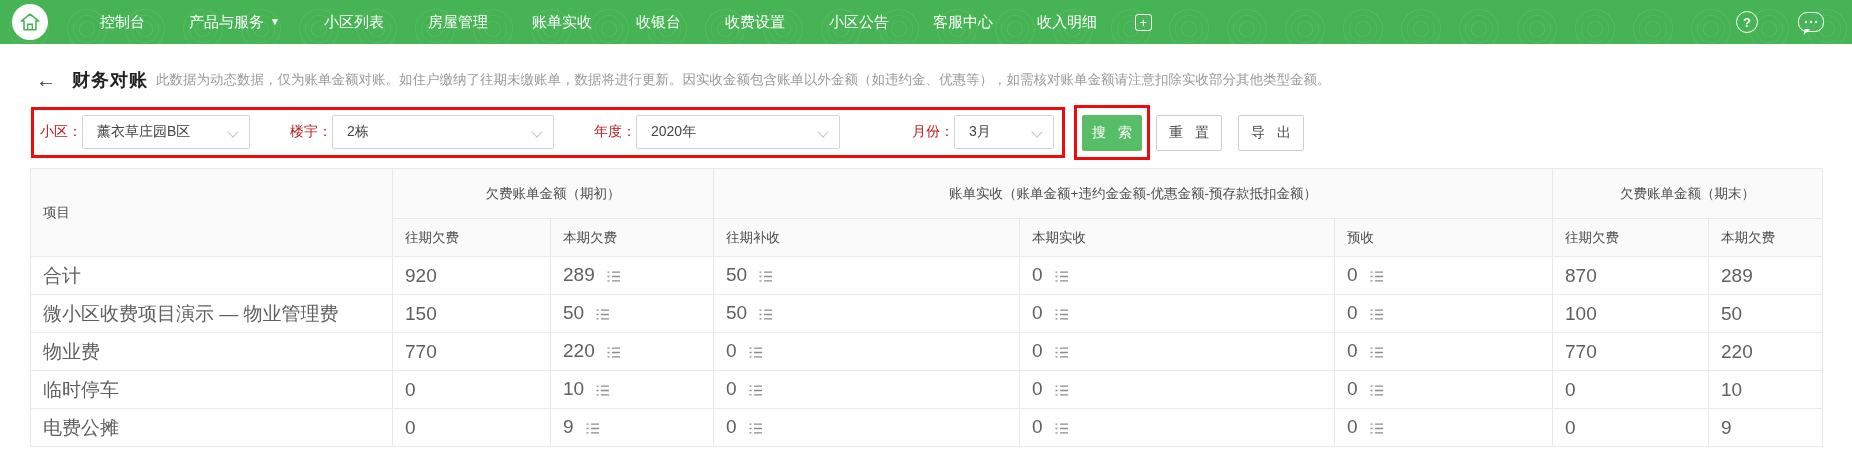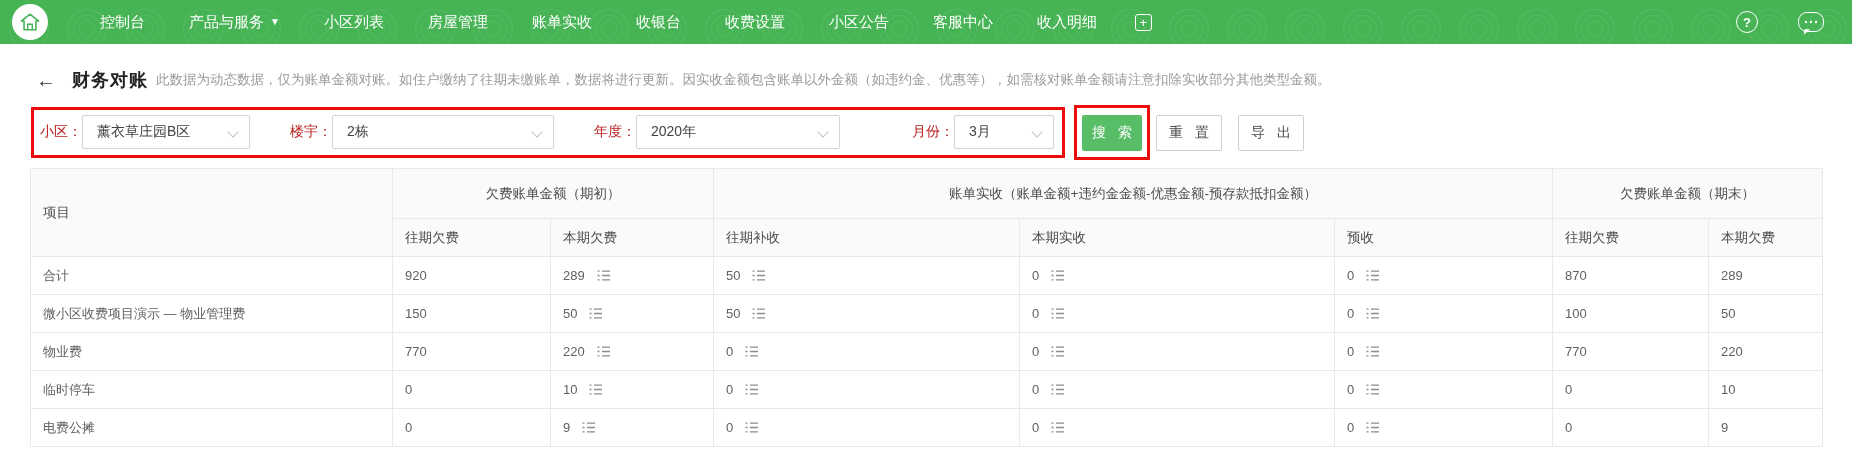--- a/index.html
+++ b/index.html
@@ -53,21 +53,21 @@
   .anno-box { position:absolute; border:3px solid #ee0b0b; pointer-events:none; z-index:5; }
 
   
   .table-wrap { margin:6px 30px 0 30px; }
   table { width:1792px; border-collapse:collapse; table-layout:fixed; }
   th, td { border:1px solid #e9e9e9; font-weight:normal; }
   thead th { background:#fafafa; color:#4d4d4d; font-size:13.5px; }
   th.group { height:50px; text-align:center; }
   th.sub { height:38px; text-align:left; padding:0 12px; }
   th.projcol { text-align:left; padding:0 12px; }
-  tbody td { height:38px; padding:0 12px; font-size:13px; color:#606060; background:#fff; }
+  tbody td { height:38px; padding:0 12px; font-size:19px; color:#606060; background:#fff; }
   .licon { display:inline-block; margin-left:12px; vertical-align:-1px; cursor:pointer; }
 </style>
 </head>
 <body>
 
 <div class="nav">
   <div class="logo-wrap">
     <svg width="22" height="22" viewBox="0 0 24 24">
       <path d="M12 3.5 L21.5 11 H18.5 V20.5 H5.5 V11 H2.5 Z" fill="none" stroke="#46b454" stroke-width="1.7" stroke-linejoin="round"></path>
       <path d="M9.5 20.5 V14.5 H14.5 V20.5" fill="none" stroke="#46b454" stroke-width="1.5"></path>

